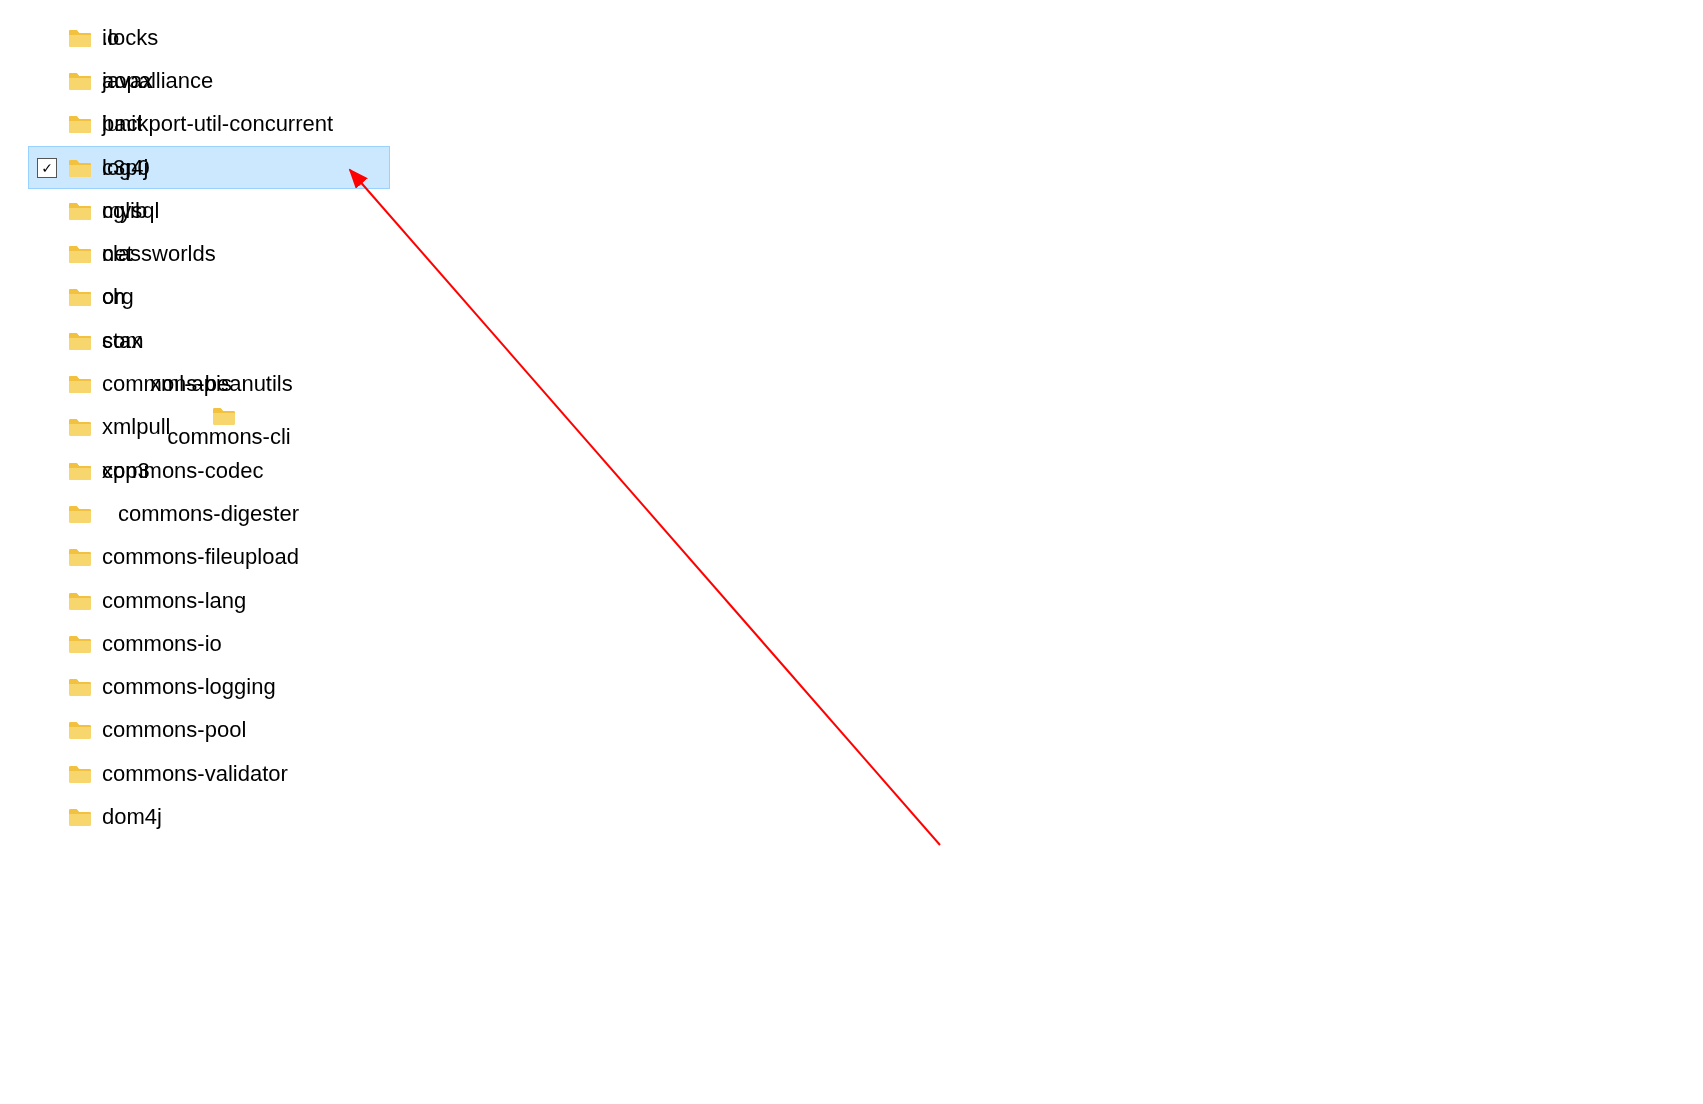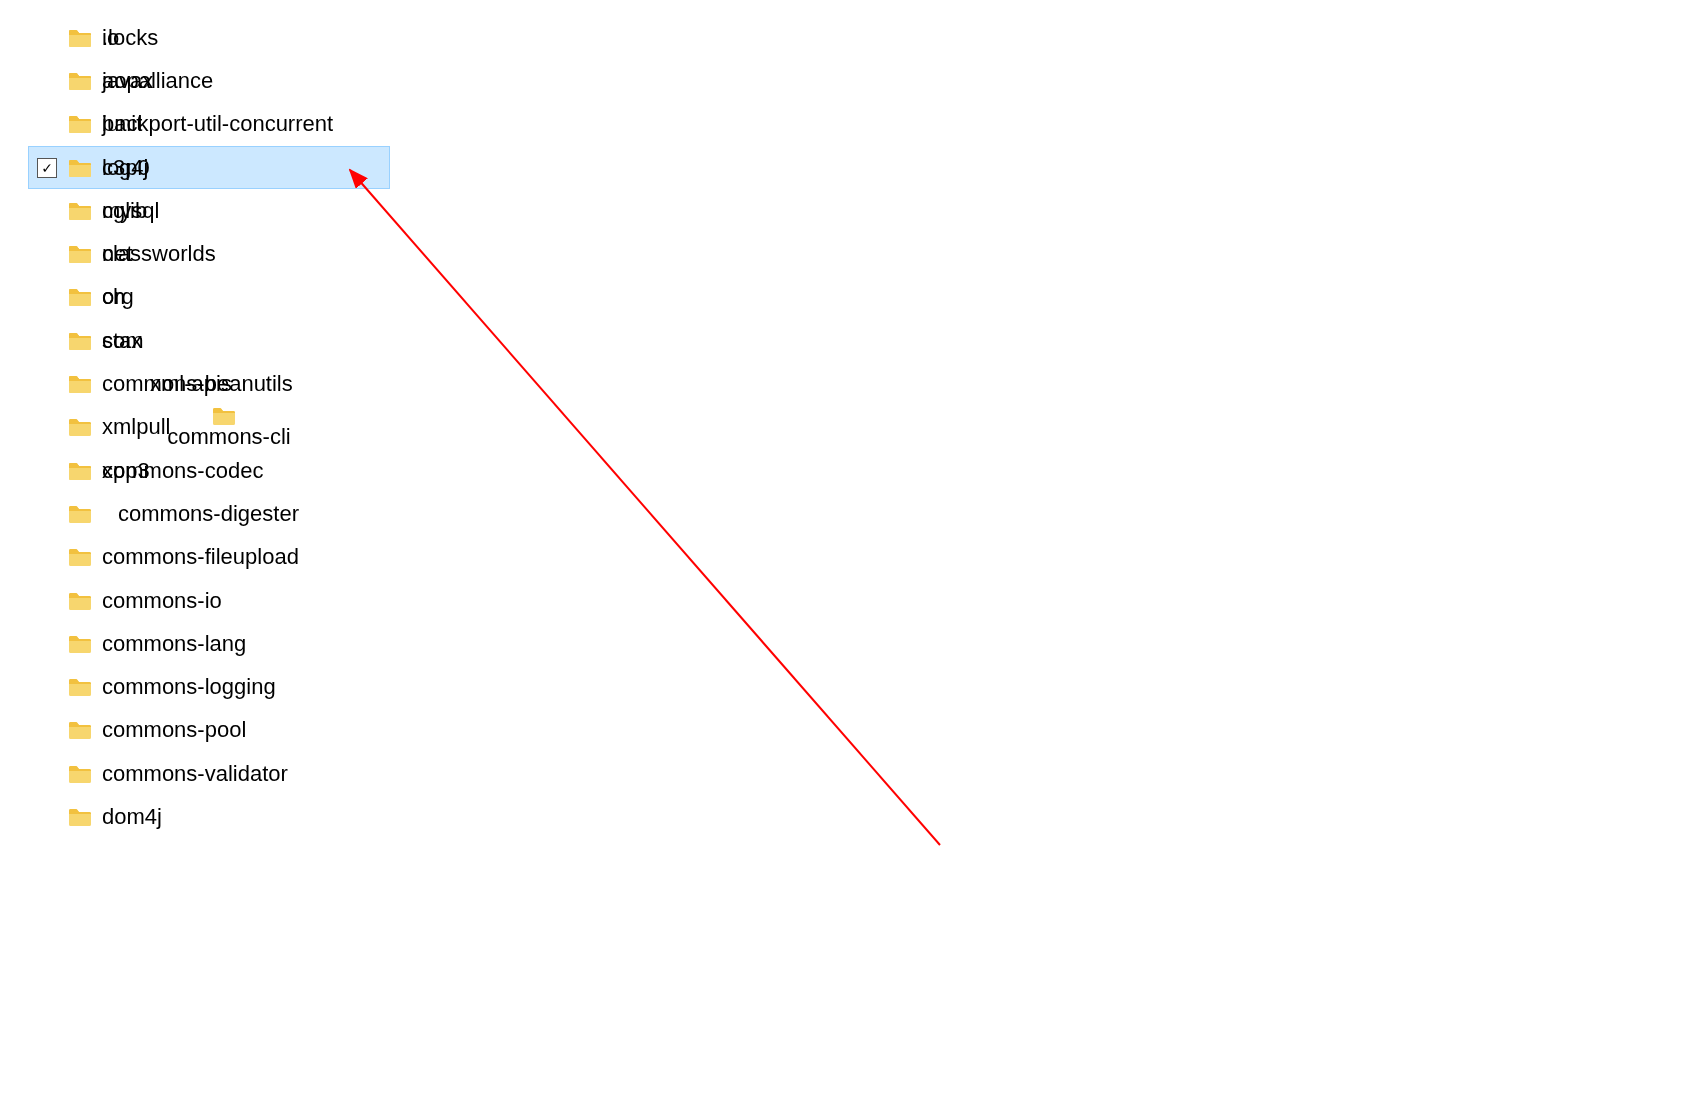--- a/index.html
+++ b/index.html
@@ -212,30 +212,30 @@
         </span>
         <span class="file-label">commons-fileupload</span>
       </div>
       <div class="file-row" style="width: 100%;">
         <span class="folder-icon">
           <svg viewBox="0 0 24 20" xmlns="http://www.w3.org/2000/svg">
     <path d="M1 3.5 L1 17.5 Q1 19 2.5 19 L21.5 19 Q23 19 23 17.5 L23 6.5 Q23 5 21.5 5 L11 5 L9 2.5 Q8.6 2 8 2 L2.5 2 Q1 2 1 3.5 Z" fill="#f7d66e"></path>
     <path d="M1 7 L23 7 L23 6.5 Q23 5 21.5 5 L11 5 L9 2.5 Q8.6 2 8 2 L2.5 2 Q1 2 1 3.5 L1 7 Z" fill="#f2c13f"></path>
   </svg>
         </span>
+        <span class="file-label">commons-lang</span>
+      </div>
+      <div class="file-row" style="width: 100%;">
+        <span class="folder-icon">
+          <svg viewBox="0 0 24 20" xmlns="http://www.w3.org/2000/svg">
+    <path d="M1 3.5 L1 17.5 Q1 19 2.5 19 L21.5 19 Q23 19 23 17.5 L23 6.5 Q23 5 21.5 5 L11 5 L9 2.5 Q8.6 2 8 2 L2.5 2 Q1 2 1 3.5 Z" fill="#f7d66e"></path>
+    <path d="M1 7 L23 7 L23 6.5 Q23 5 21.5 5 L11 5 L9 2.5 Q8.6 2 8 2 L2.5 2 Q1 2 1 3.5 L1 7 Z" fill="#f2c13f"></path>
+  </svg>
+        </span>
         <span class="file-label">commons-io</span>
-      </div>
-      <div class="file-row" style="width: 100%;">
-        <span class="folder-icon">
-          <svg viewBox="0 0 24 20" xmlns="http://www.w3.org/2000/svg">
-    <path d="M1 3.5 L1 17.5 Q1 19 2.5 19 L21.5 19 Q23 19 23 17.5 L23 6.5 Q23 5 21.5 5 L11 5 L9 2.5 Q8.6 2 8 2 L2.5 2 Q1 2 1 3.5 Z" fill="#f7d66e"></path>
-    <path d="M1 7 L23 7 L23 6.5 Q23 5 21.5 5 L11 5 L9 2.5 Q8.6 2 8 2 L2.5 2 Q1 2 1 3.5 L1 7 Z" fill="#f2c13f"></path>
-  </svg>
-        </span>
-        <span class="file-label">commons-lang</span>
       </div>
       <div class="file-row" style="width: 100%;">
         <span class="folder-icon">
           <svg viewBox="0 0 24 20" xmlns="http://www.w3.org/2000/svg">
     <path d="M1 3.5 L1 17.5 Q1 19 2.5 19 L21.5 19 Q23 19 23 17.5 L23 6.5 Q23 5 21.5 5 L11 5 L9 2.5 Q8.6 2 8 2 L2.5 2 Q1 2 1 3.5 Z" fill="#f7d66e"></path>
     <path d="M1 7 L23 7 L23 6.5 Q23 5 21.5 5 L11 5 L9 2.5 Q8.6 2 8 2 L2.5 2 Q1 2 1 3.5 L1 7 Z" fill="#f2c13f"></path>
   </svg>
         </span>
         <span class="file-label">commons-logging</span>
       </div>

